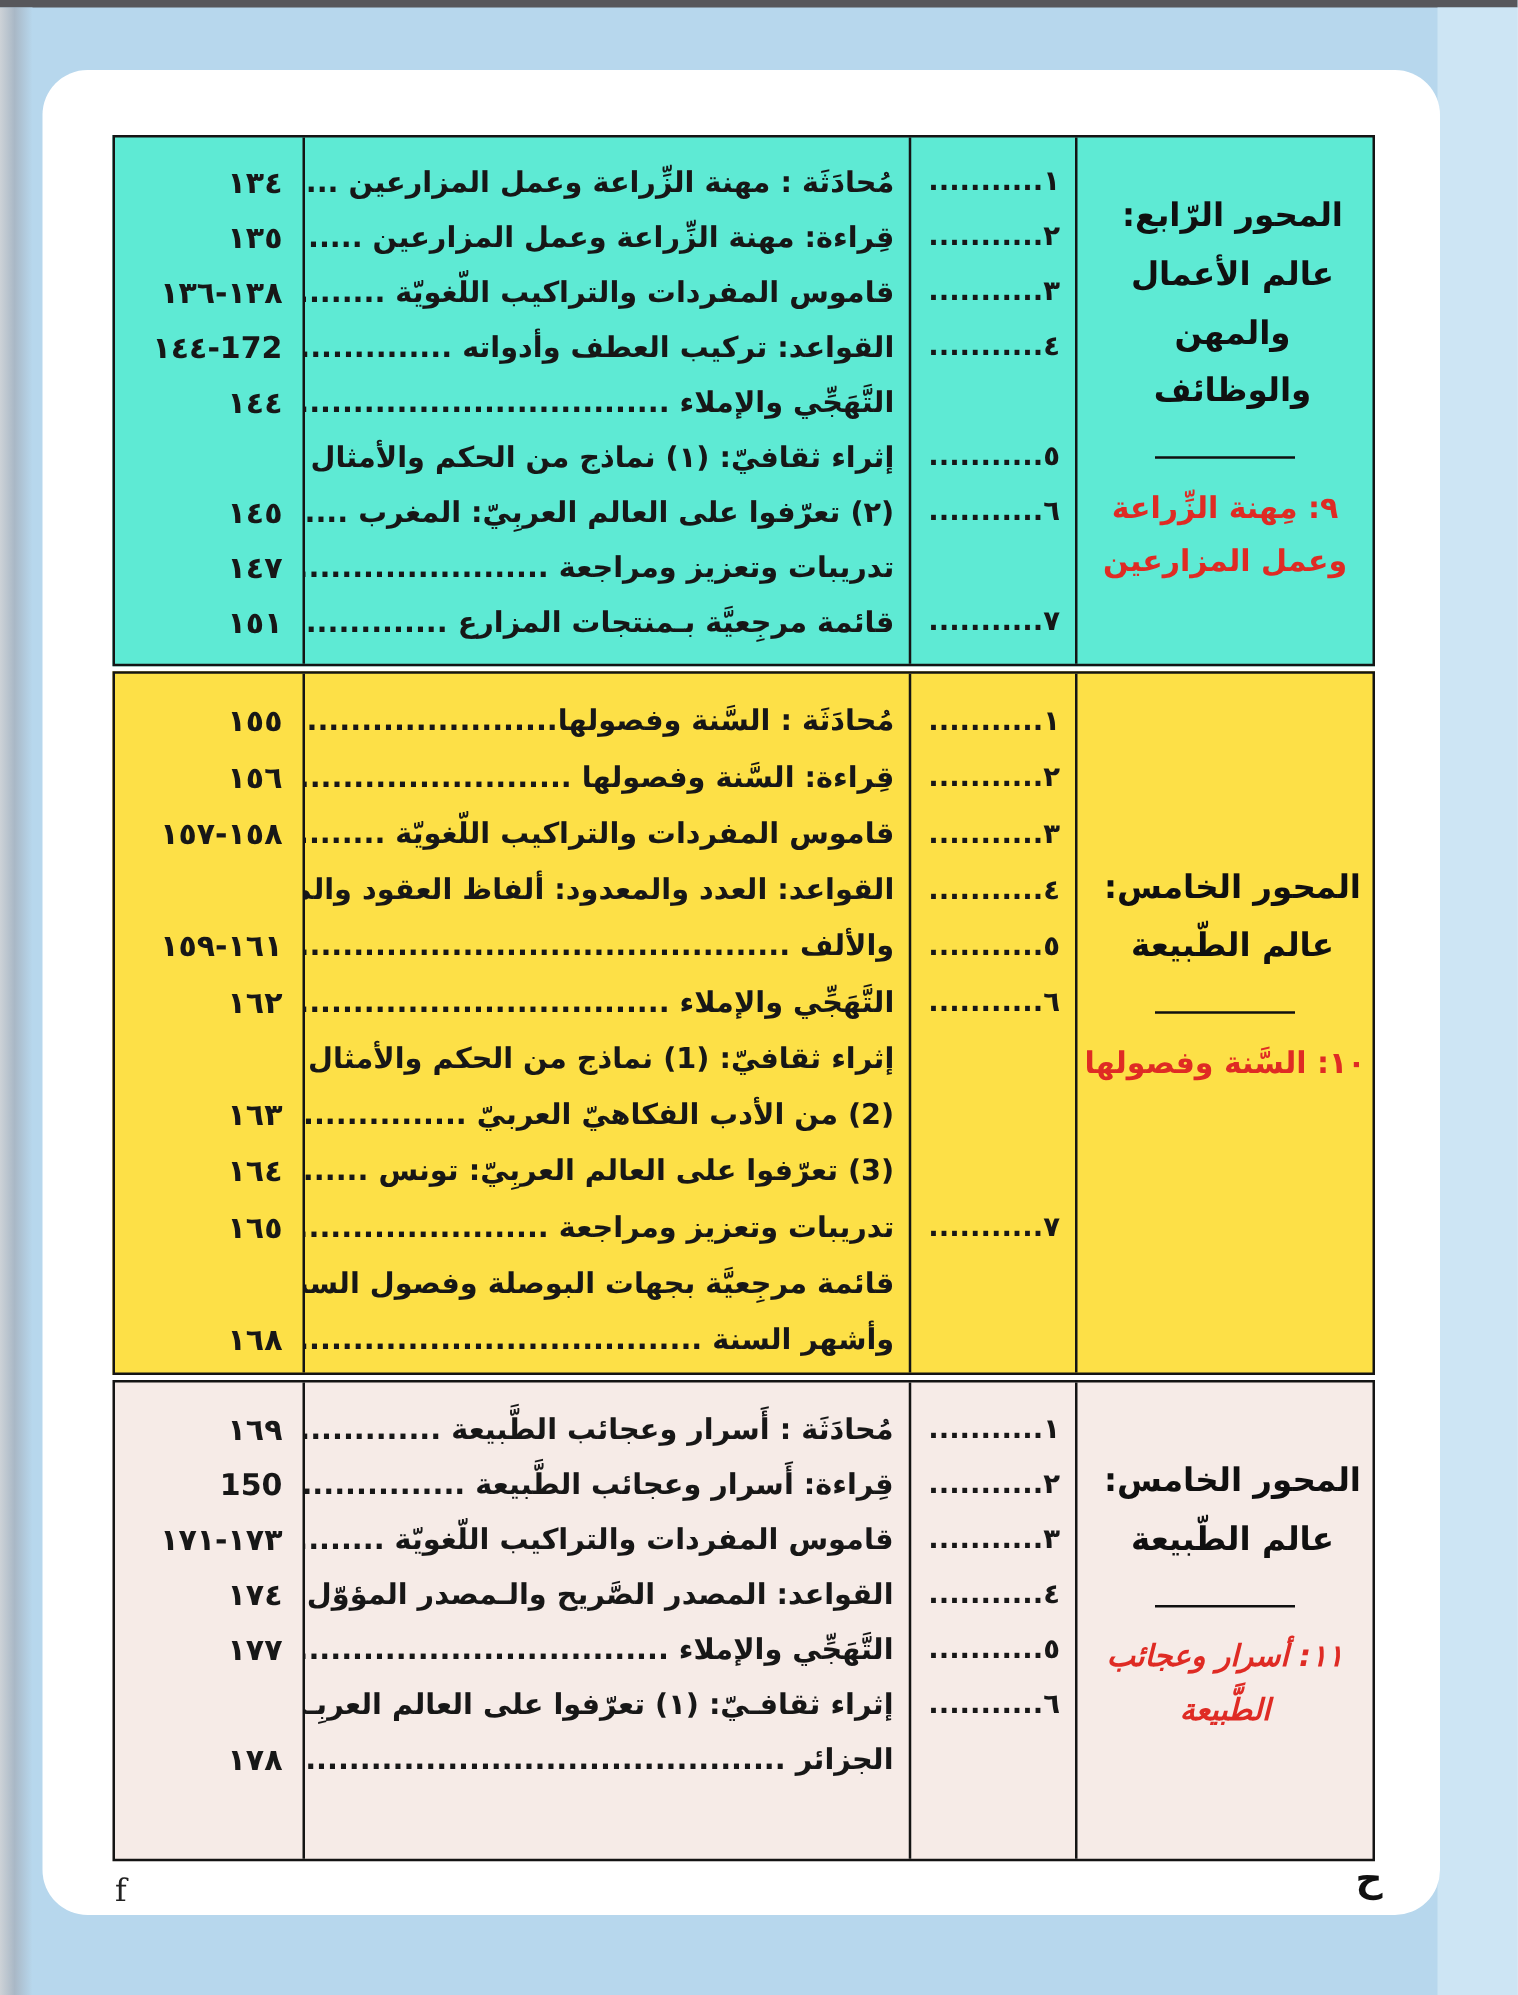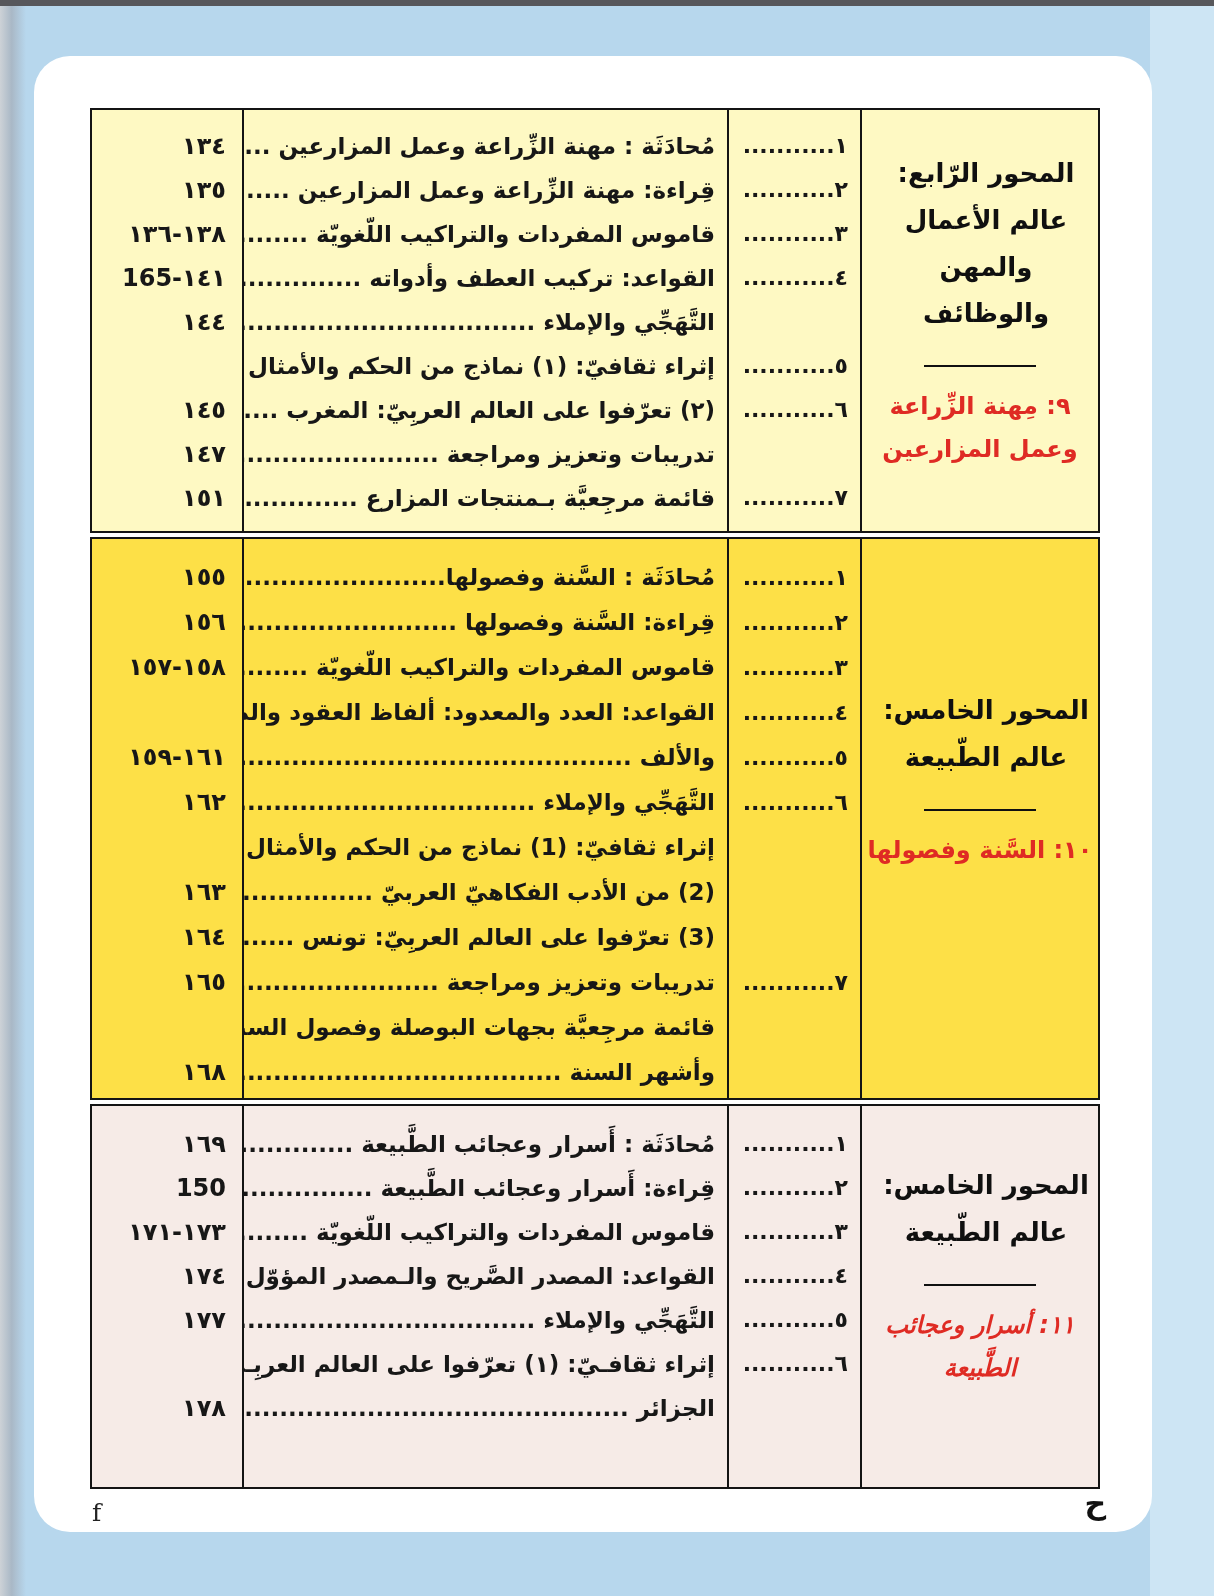--- a/index.html
+++ b/index.html
@@ -50,26 +50,26 @@
 </style>
 </head>
 <body>
 
 <div class="scan-top"></div>
 <div class="right-tint"></div>
 <div class="spine"></div>
 
 <div class="card">
   <div class="toc" id="toc">
-      <div class="section s0" style="background: #fef9c3;">
+      <div class="section s0" style="background: #5eead4;">
         <div class="col pages">
           <div class="row pagenum">١٣٤</div>
           <div class="row pagenum">١٣٥</div>
           <div class="row pagenum">١٣٨-١٣٦</div>
-          <div class="row pagenum">165-١٤١</div>
+          <div class="row pagenum">١٤٤-172</div>
           <div class="row pagenum">١٤٤</div>
           <div class="row pagenum"></div>
           <div class="row pagenum">١٤٥</div>
           <div class="row pagenum">١٤٧</div>
           <div class="row pagenum">١٥١</div>
         </div>
         <div class="col content">
           <div class="row entry">مُحادَثَة : مهنة الزِّراعة وعمل المزارعين .....</div>
           <div class="row entry">قِراءة: مهنة الزِّراعة وعمل المزارعين .........</div>
           <div class="row entry">قاموس المفردات والتراكيب اللّغويّة ..........</div>

